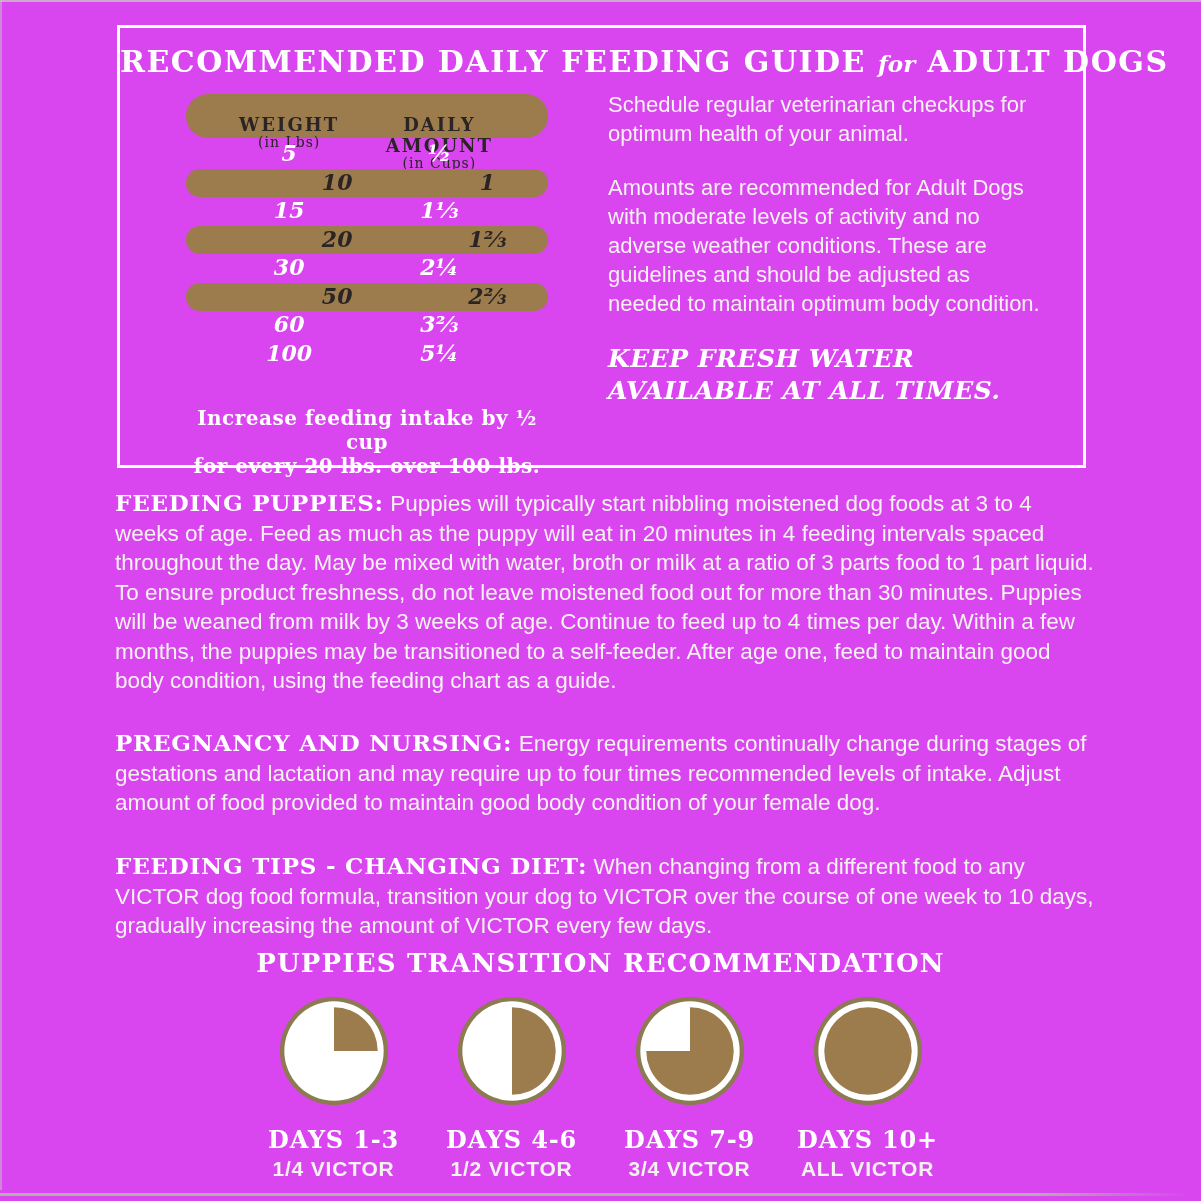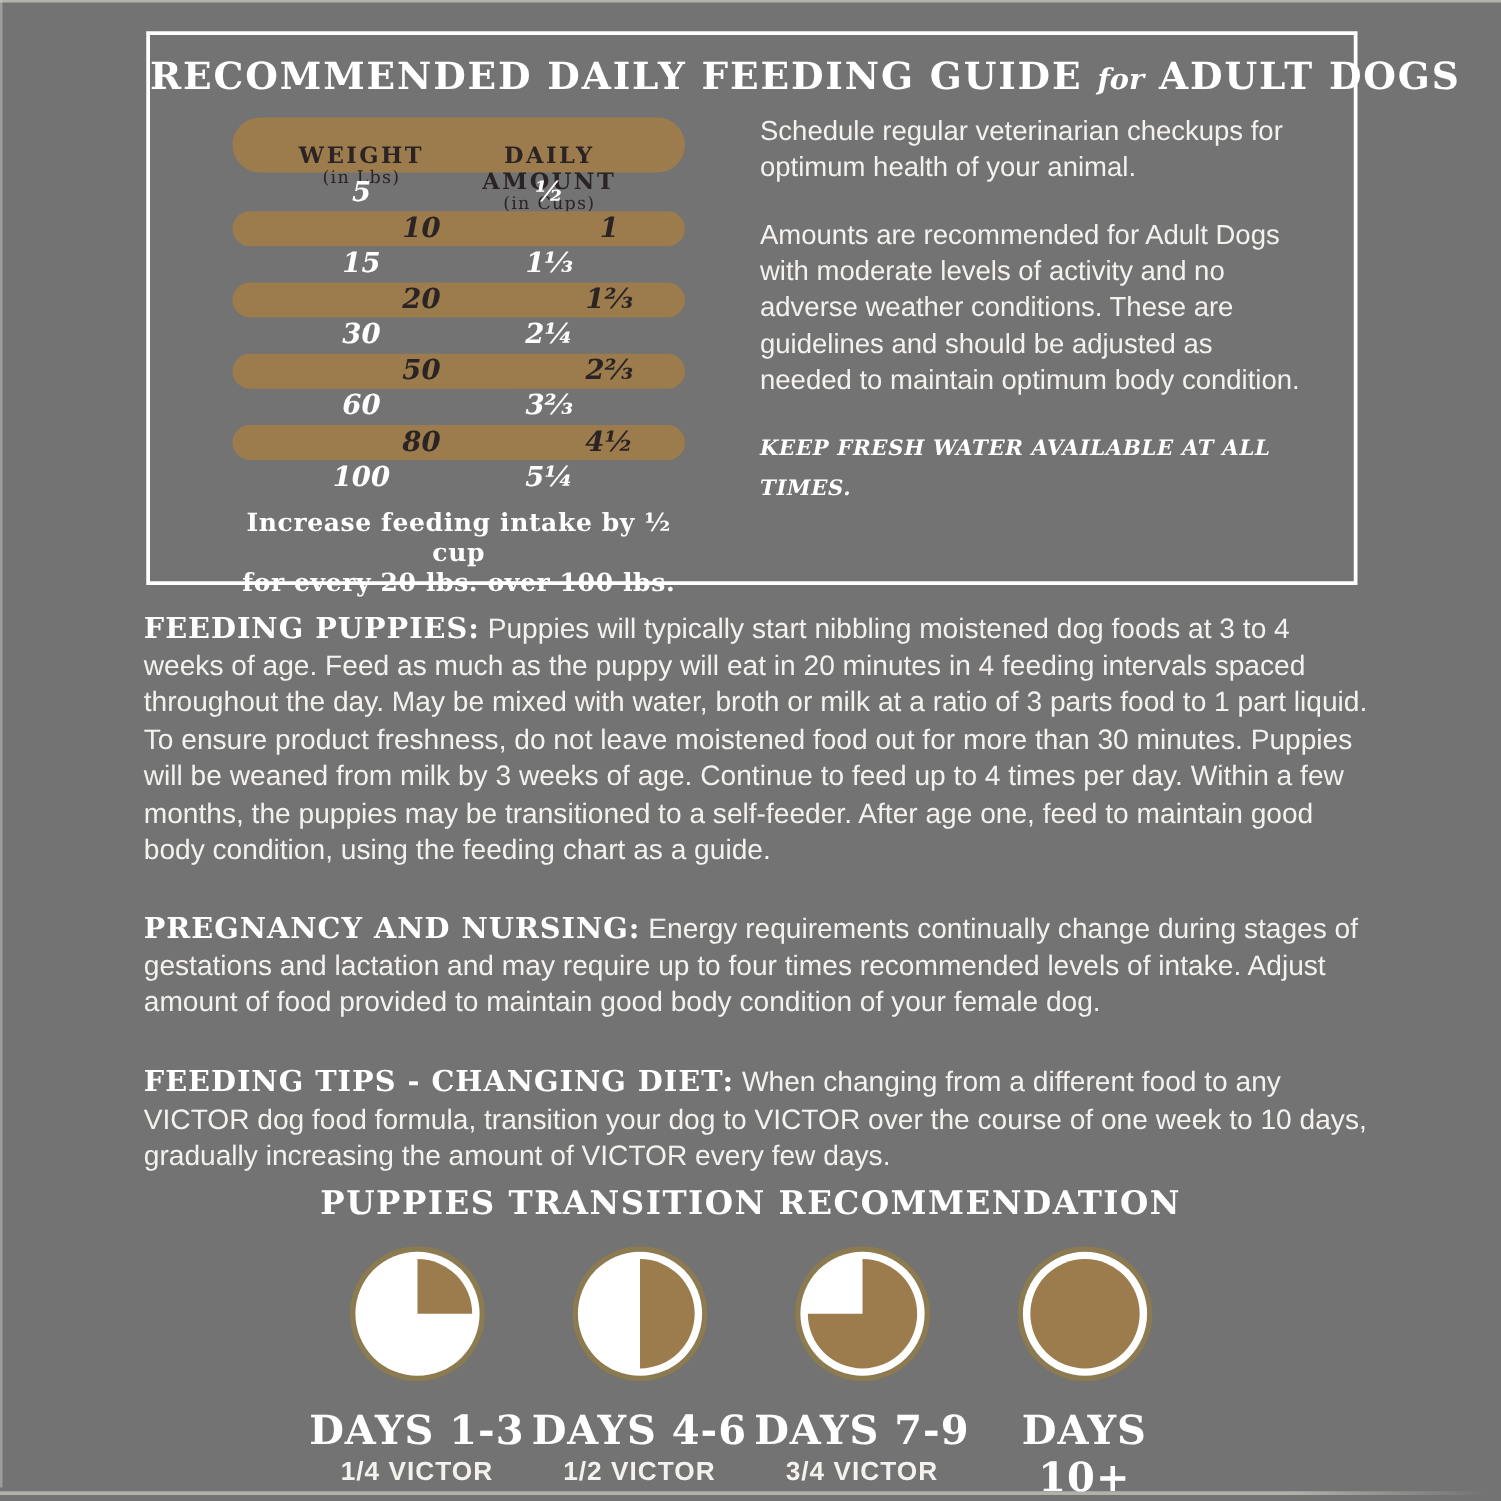--- a/index.html
+++ b/index.html
@@ -1,18 +1,18 @@
 <!DOCTYPE html>
 <html><head>
 <meta charset="utf-8">
 <style>
   html,body { margin:0; padding:0; background:#111; }
   .page {
     position:relative; width:1201px; height:1201px;
-    background:#737373; overflow:hidden;
+    background:#d946ef; overflow:hidden;
     font-family:"Liberation Sans", sans-serif;
     color:#f4f2ef;
   }
   
   .edge-top    { position:absolute; top:0; left:0; width:100%; height:2px; background:#c9c7c3; opacity:.75; }
   .edge-left   { position:absolute; top:0; left:0; width:2px; height:1190px; background:#c9c7c3; opacity:.5; }
   .edge-bottom { position:absolute; bottom:5px; left:0; height:3px; width:100%;
                  background:linear-gradient(90deg,#b2b0ab 0%,#b2b0ab 86%,rgba(178,176,171,0) 99%); }
 
   
@@ -42,40 +42,40 @@
   .t-row .a { left:70%; }
   .table-note { position:absolute; left:66px; top:378px; width:362px; text-align:center;
                 font-family:"DejaVu Serif", serif; font-weight:bold; font-size:20px;
                 line-height:24px; letter-spacing:.5px; color:#ffffff; }
 
   
   .right-col { position:absolute; left:488px; top:62px; width:438px;
                font-size:22px; line-height:29px; color:#f4f2ef; }
   .right-col p { margin:0 0 25px 0; }
   .water-emphasis { font-family:"DejaVu Serif", serif; font-weight:bold; font-style:italic;
-                    font-size:17px; line-height:32px; letter-spacing:.5px; color:#ffffff; }
+                    font-size:25px; line-height:32px; letter-spacing:.5px; color:#ffffff; }
 
   
   .sec { position:absolute; left:115px; width:982px; font-size:22.5px; line-height:29.5px; color:#f4f2ef; }
   .sec .head { font-family:"DejaVu Serif", serif; font-weight:bold; font-size:23px;
                letter-spacing:.8px; color:#ffffff; }
   .sec-puppies   { top:488px; }
   .sec-pregnancy { top:728px; }
   .sec-tips      { top:851px; }
 
   
   .trans-title { position:absolute; top:948px; left:0; right:0; text-align:center;
                  font-family:"DejaVu Serif", serif; font-weight:bold; font-size:26px;
                  letter-spacing:1.2px; color:#ffffff; }
   .circles { position:absolute; top:997px; left:0; width:100%; display:flex; justify-content:center; }
   .circle-item { width:178px; text-align:center; }
   .pie { width:108px; height:108px; margin:0 auto; }
   .pie svg { display:block; width:100%; height:100%; }
   .days-label { margin-top:20px; font-family:"DejaVu Serif", serif; font-weight:bold;
-                font-size:32px; letter-spacing:.8px; color:#ffffff; }
+                font-size:24px; letter-spacing:.8px; color:#ffffff; }
   .victor-label { margin-top:3px; font-size:21px; font-weight:bold; letter-spacing:.8px; color:#f4f2ef; }
 </style>
 </head>
 <body>
 
 <div class="page">
   <div class="edge-top"></div>
   <div class="edge-left"></div>
   <div class="edge-bottom"></div>
 
@@ -119,24 +119,20 @@
           <span class="a">2¼</span>
         </div>
         <div class="t-row gold">
           <span class="w">50</span>
           <span class="a">2⅔</span>
         </div>
         <div class="t-row">
           <span class="w">60</span>
           <span class="a">3⅔</span>
         </div>
-        <div class="t-row gold">
-          <span class="w">80</span>
-          <span class="a">4½</span>
-        </div>
         <div class="t-row">
           <span class="w">100</span>
           <span class="a">5¼</span>
         </div>
       </div>
     </div>
 
     <div class="table-note">
       <div>Increase feeding intake by ½ cup</div>
       <div>for every 20 lbs. over 100 lbs.</div>

